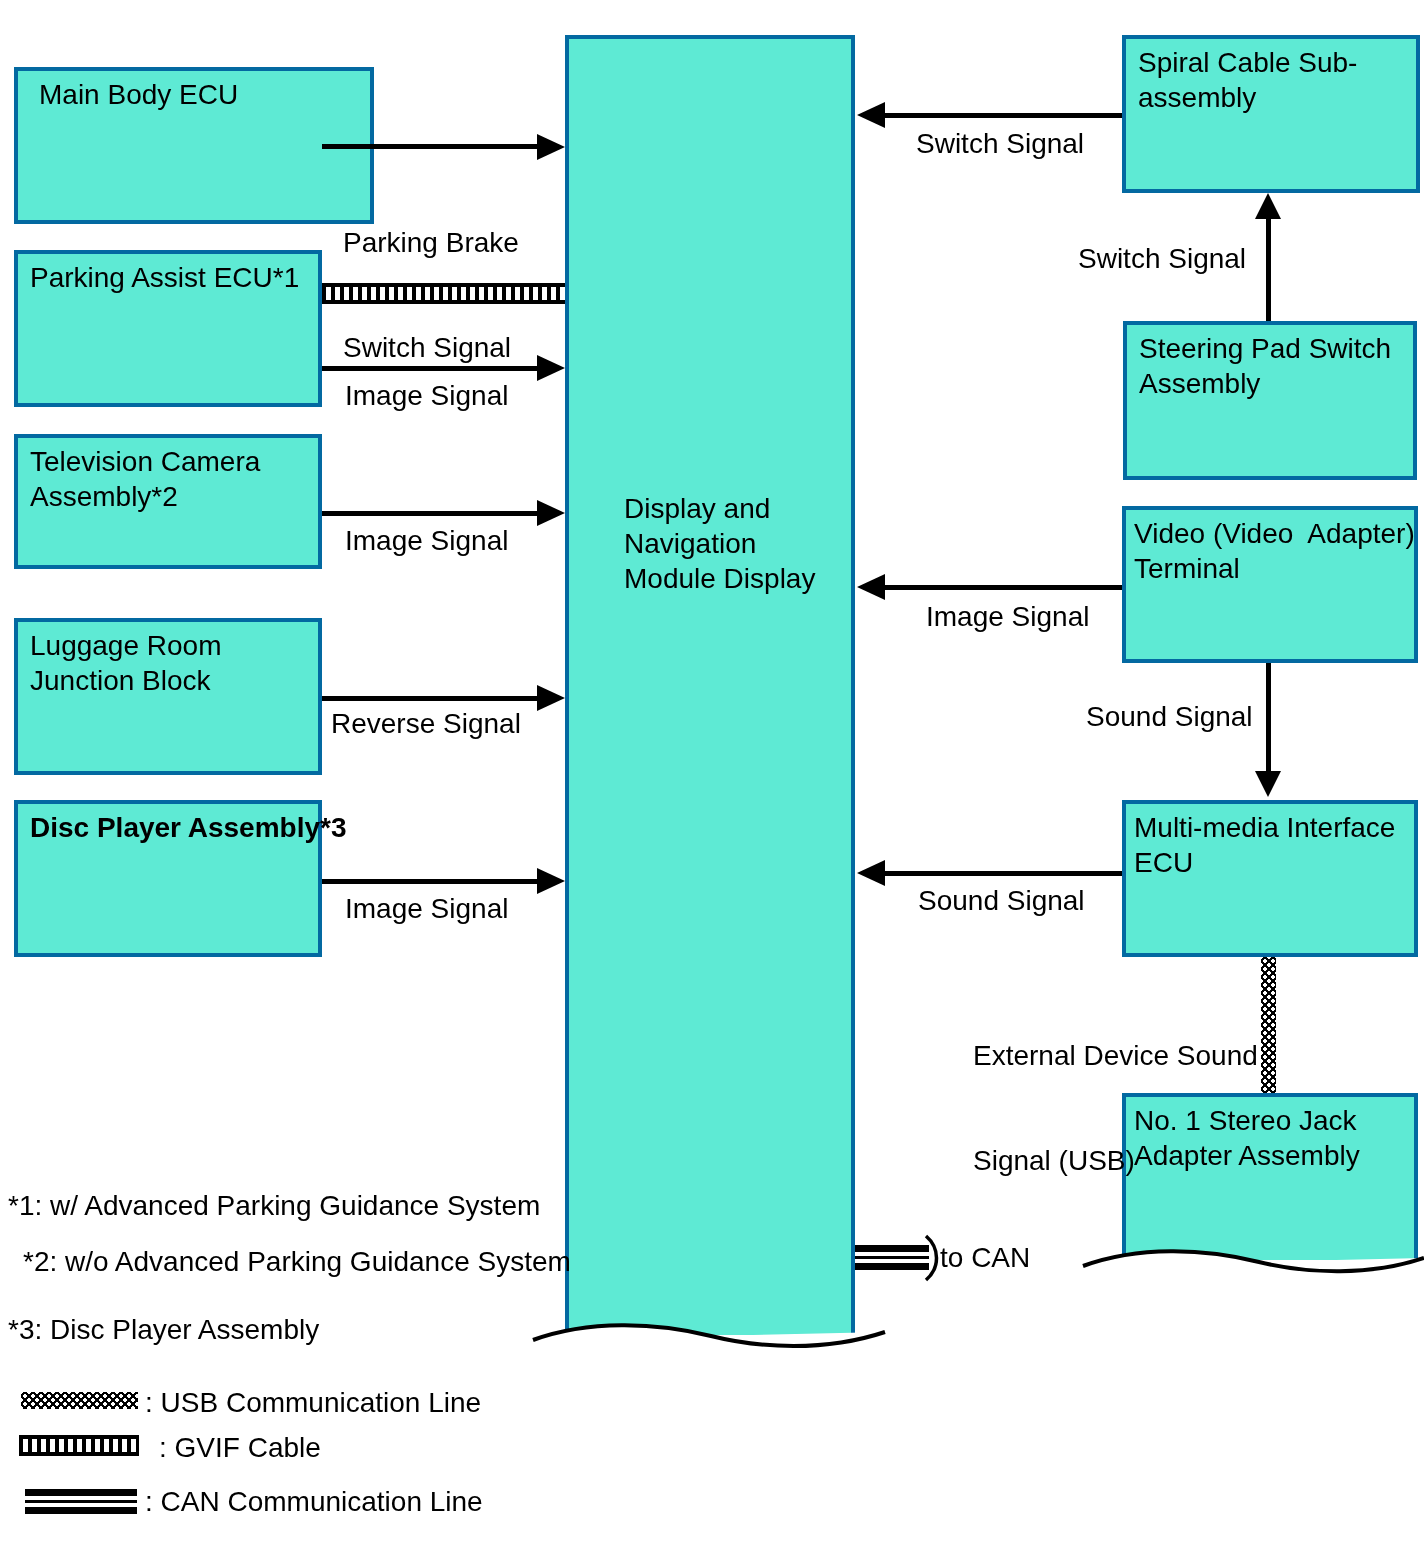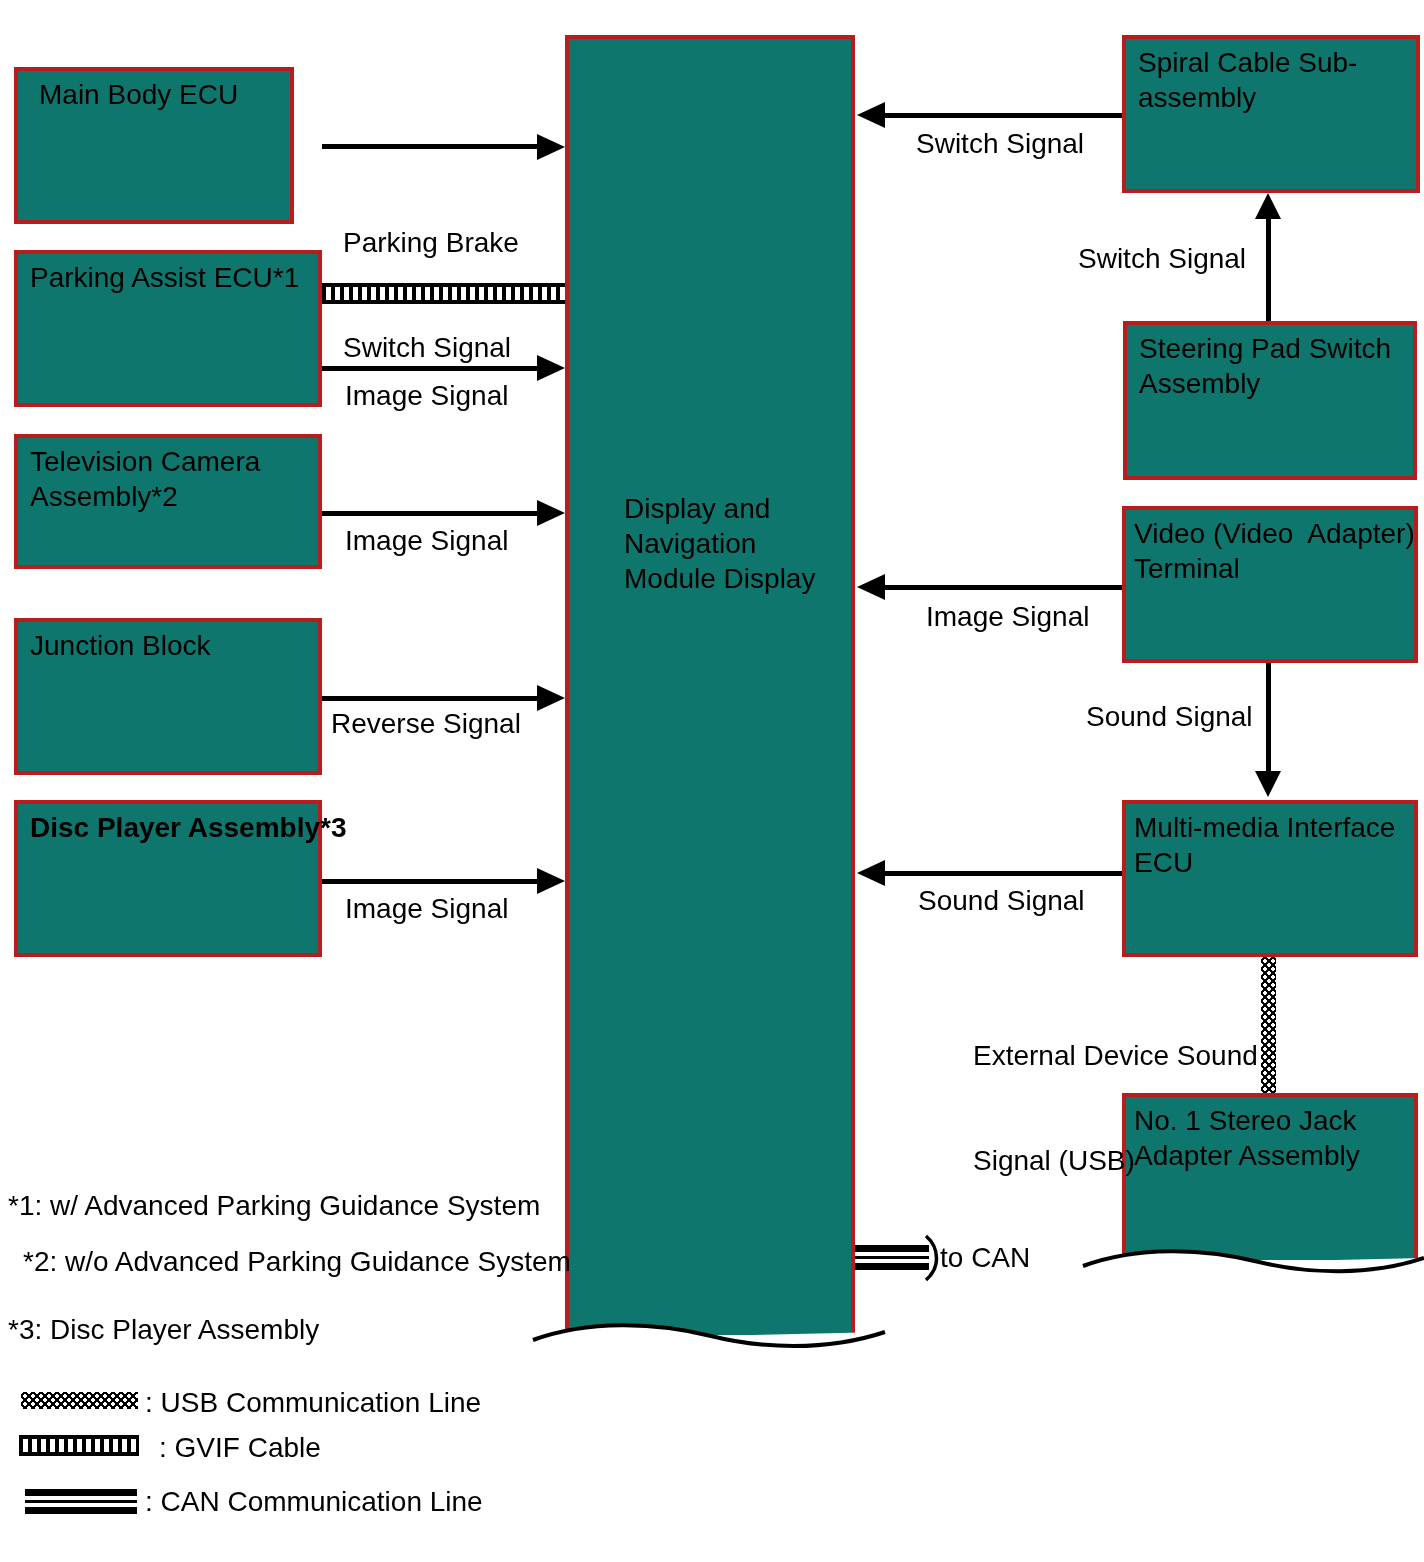--- a/index.html
+++ b/index.html
@@ -2,21 +2,21 @@
 <html><head>
 <meta charset="utf-8">
 <style>
   html,body{margin:0;padding:0;background:#ffffff;}
   #stage{
     position:relative;width:1424px;height:1562px;background:#ffffff;
     font-family:"Liberation Sans","DejaVu Sans",sans-serif;color:#000;
     overflow:hidden;
   }
   .box{
-    position:absolute;border:4px solid #b91c1c;background:#0f766e;
+    position:absolute;border:4px solid #0369a1;background:#5eead4;
     box-sizing:border-box;padding:6px 12px;
   }
   .box.open-bottom{border-bottom:none;}
   .bl{font-size:28px;line-height:35px;white-space:pre;}
   .sig{position:absolute;font-size:28px;line-height:35px;white-space:pre;}
   .shaft-h{position:absolute;height:5px;background:#000;}
   .shaft-v{position:absolute;width:5px;background:#000;}
   .head-right{position:absolute;width:0;height:0;
     border-top:13px solid transparent;border-bottom:13px solid transparent;
     border-left:28px solid #000;}
@@ -50,34 +50,35 @@
   }
   .foot{position:absolute;font-size:28px;line-height:35px;white-space:pre;}
   .legend-label{position:absolute;font-size:28px;line-height:35px;white-space:pre;}
   svg{position:absolute;overflow:visible;}
 </style>
 </head>
 <body>
 
 <div id="stage">
 
-  <div class="box" style="left:14px;top:67px;width:280px;height:157px;padding-left:21px;">
+  <div class="box" style="left:14px;top:67px;width:360px;height:157px;padding-left:21px;">
     <div class="bl">Main Body ECU</div>
   </div>
 
   <div class="box" style="left:14px;top:250px;width:308px;height:157px;">
     <div class="bl">Parking Assist ECU*1</div>
   </div>
 
   <div class="box" style="left:14px;top:434px;width:308px;height:135px;">
     <div class="bl">Television Camera</div>
     <div class="bl">Assembly*2</div>
   </div>
 
   <div class="box" style="left:14px;top:618px;width:308px;height:157px;">
+    <div class="bl">Luggage Room</div>
     <div class="bl">Junction Block</div>
   </div>
 
   <div class="box" style="left:14px;top:800px;width:308px;height:157px;padding-left:12px;font-weight:bold;">
     <div class="bl">Disc Player Assembly*3</div>
   </div>
 
   <div class="box open-bottom" style="left:565px;top:35px;width:290px;height:1300px;padding:0;">
     <div style="position:absolute;left:55px;top:452px;">
       <div class="bl">Display and</div>

